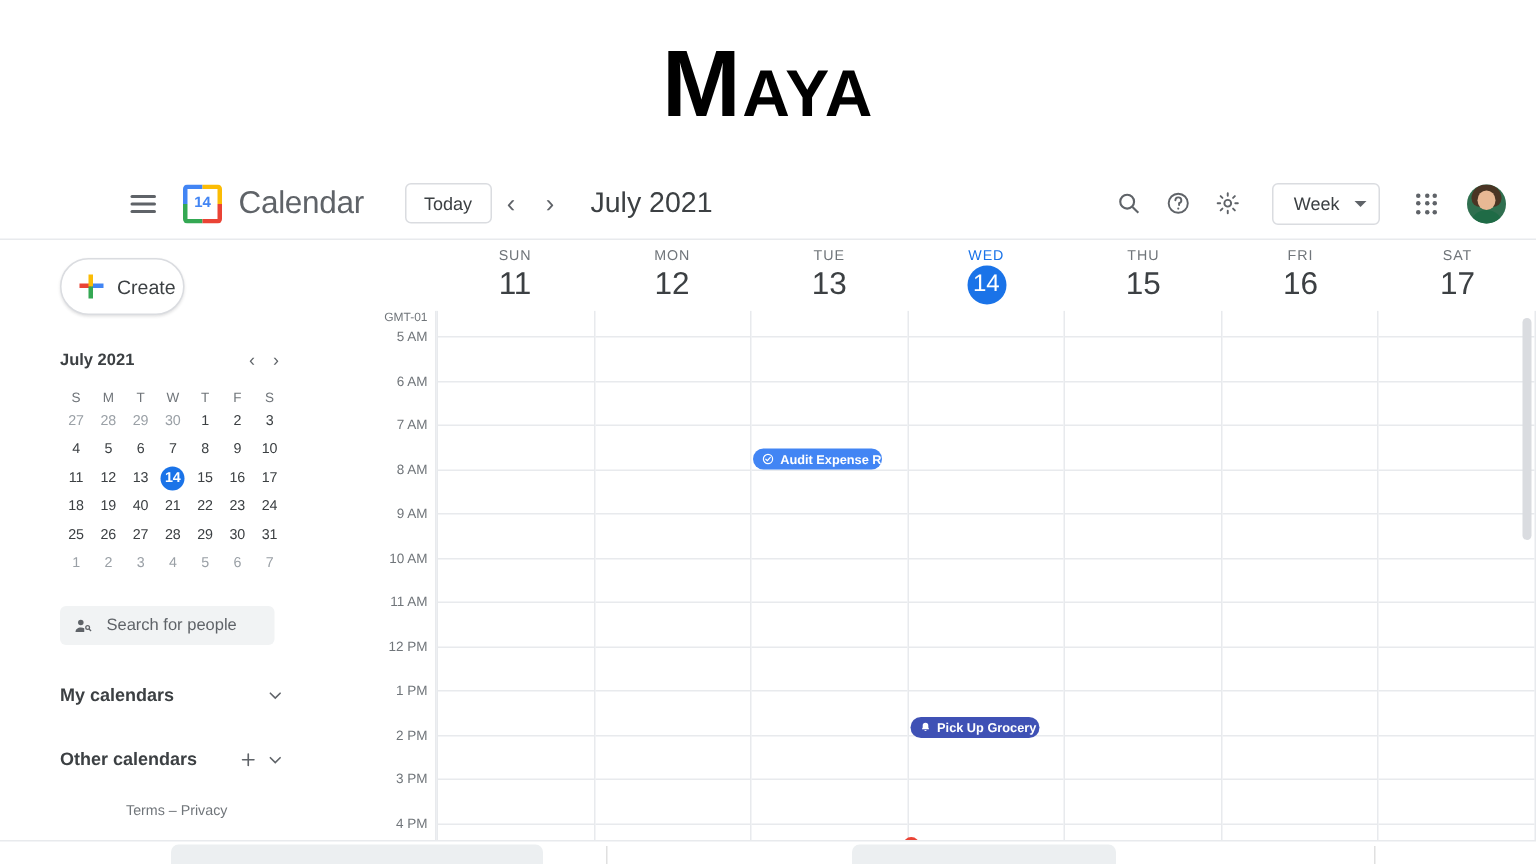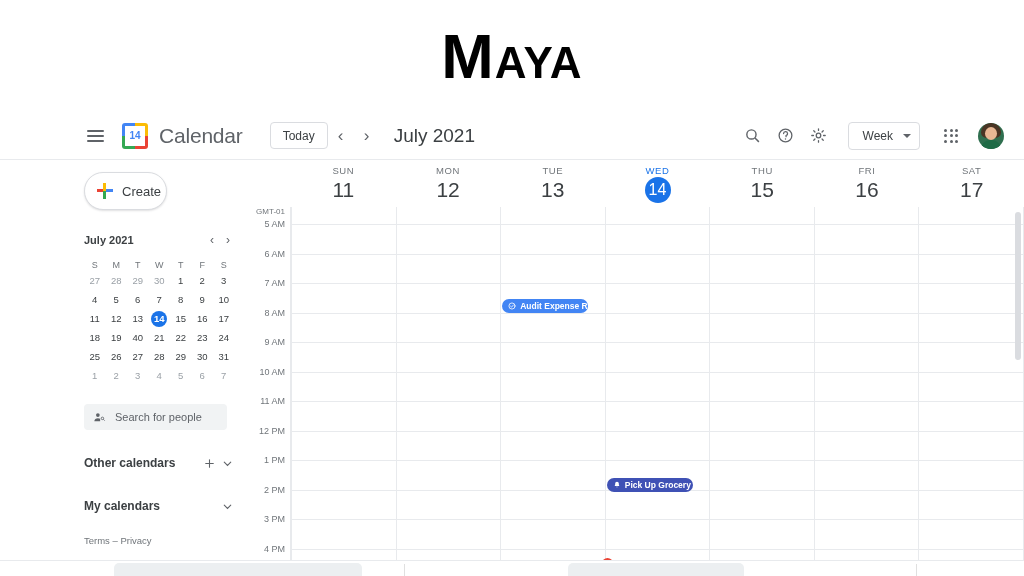--- a/index.html
+++ b/index.html
@@ -207,21 +207,21 @@
     top: 48px; left: 0;
     width: 1024px;
     height: 400px;
     display: flex;
   }
 
   .sidebar {
     width: 250px;
     flex: none;
     position: relative;
-    padding-left: 84px;
+    padding-left: 40px;
     background: #ffffff;
   }
 
   .create-btn {
     margin-top: 12px;
     width: 83px; height: 38px;
     border: 1px solid #dadce0;
     border-radius: 19px;
     background: #ffffff;
     display: flex; align-items: center;
@@ -614,36 +614,36 @@
           <svg width="13" height="13" viewBox="0 0 24 24" fill="#5f6368">
             <circle cx="9" cy="7.5" r="3.4"></circle>
             <path d="M2.5 19c0-3.6 2.9-5.6 6.5-5.6 1.6 0 3.1.4 4.2 1.1V19z"></path>
             <circle cx="17.4" cy="13.6" r="2.3" fill="none" stroke="#5f6368" stroke-width="1.6"></circle>
             <line x1="19.2" y1="15.4" x2="21.6" y2="17.8" stroke="#5f6368" stroke-width="1.6"></line>
           </svg>
           <span class="ph">Search for people</span>
         </div>
 
         <div class="cal-section">
+          <span class="t">My calendars</span>
+          <span class="ic">
+            <svg width="13" height="13" viewBox="0 0 24 24" fill="none" stroke="#5f6368" stroke-width="2" stroke-linecap="round">
+              <polyline points="6,9.5 12,15.5 18,9.5"></polyline>
+            </svg>
+          </span>
+        </div>
+
+        <div class="cal-section">
           <span class="t">Other calendars</span>
           <span class="ic">
             <svg width="13" height="13" viewBox="0 0 24 24" fill="none" stroke="#5f6368" stroke-width="2" stroke-linecap="round">
               <line x1="12" y1="5" x2="12" y2="19"></line>
                 <line x1="5" y1="12" x2="19" y2="12"></line>
             </svg>
           </span>
-          <span class="ic">
-            <svg width="13" height="13" viewBox="0 0 24 24" fill="none" stroke="#5f6368" stroke-width="2" stroke-linecap="round">
-              <polyline points="6,9.5 12,15.5 18,9.5"></polyline>
-            </svg>
-          </span>
-        </div>
-
-        <div class="cal-section">
-          <span class="t">My calendars</span>
           <span class="ic">
             <svg width="13" height="13" viewBox="0 0 24 24" fill="none" stroke="#5f6368" stroke-width="2" stroke-linecap="round">
               <polyline points="6,9.5 12,15.5 18,9.5"></polyline>
             </svg>
           </span>
         </div>
 
         <div class="footer-links">
           <span>Terms</span>
           <span>–</span>

